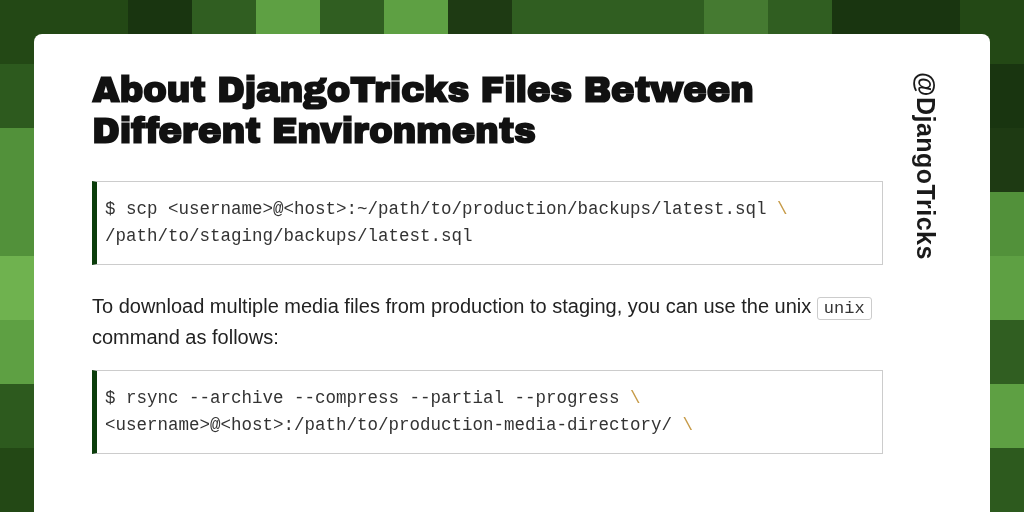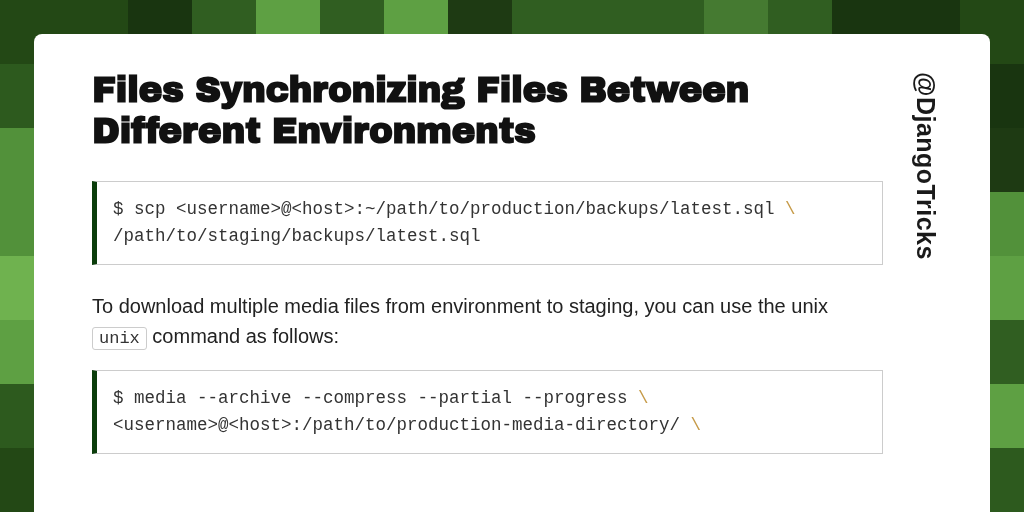--- a/index.html
+++ b/index.html
@@ -58,21 +58,21 @@
     border: 1px solid #ccc;
     border-radius: 3px;
     padding: 1px 6px;
     background: #fff;
     color: #333;
   }
   pre.block {
     border: 1px solid #ccc;
     border-left: 5px solid #0b3d0b;
     background: #fff;
-    padding: 14px 16px;
+    padding: 14px 8px;
     font-family: ui-monospace, "SFMono-Regular", Consolas, "Liberation Mono", monospace;
     font-size: 17.5px;
     line-height: 1.55;
     color: #333;
     margin-bottom: 26px;
     white-space: pre-wrap;
     word-break: break-all;
   }
   .bs { color: #c69a47; }
 </style>
@@ -205,27 +205,27 @@
     <div style="background: rgb(111, 178, 79);"></div>
     <div style="background: rgb(69, 122, 49);"></div>
     <div style="background: rgb(45, 90, 30);"></div>
     <div style="background: rgb(45, 90, 30);"></div>
     <div style="background: rgb(94, 160, 67);"></div>
     <div style="background: rgb(45, 90, 30);"></div>
   </div>
 
 <div class="card">
   <div class="main">
-    <h1>Files Synchronizing Files Between Different Environments</h1>
+    <h1>About DjangoTricks Files Between Different Environments</h1>
 
 
     <pre class="block"><span>$ scp &lt;username&gt;@&lt;host&gt;:~/path/to/production/backups/latest.sql </span><span class="bs">\</span>
 <span>/path/to/staging/backups/latest.sql</span></pre>
 
     <p class="para">
-      <span>To download multiple media files from environment to staging, you can use the unix </span><code class="inline">unix</code><span> command as follows:</span>
+      <span>To download multiple media files from production to staging, you can use the unix </span><code class="inline">unix</code><span> command as follows:</span>
     </p>
 
-    <pre class="block"><span>$ media --archive --compress --partial --progress </span><span class="bs">\</span>
+    <pre class="block"><span>$ rsync --archive --compress --partial --progress </span><span class="bs">\</span>
 <span>&lt;username&gt;@&lt;host&gt;:/path/to/production-media-directory/ </span><span class="bs">\</span></pre>
   </div>
   <div class="side">@DjangoTricks</div>
 </div>
 
 </body></html>

